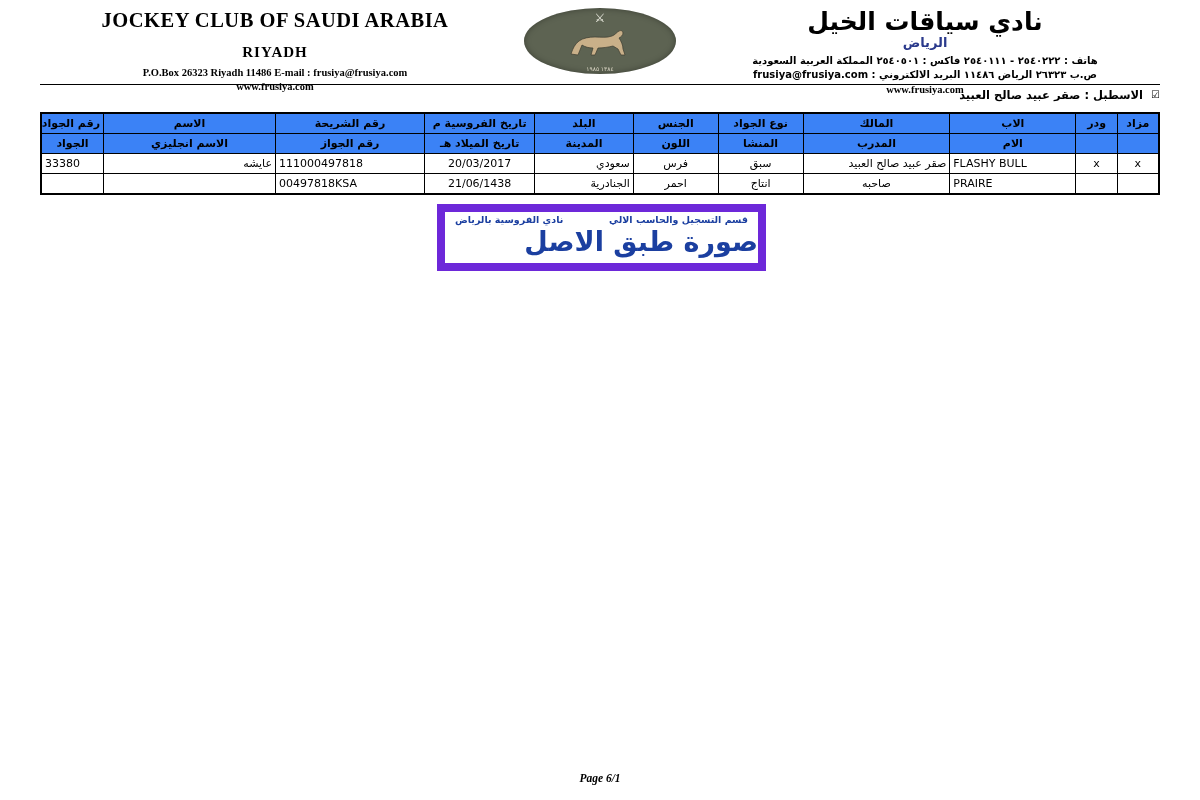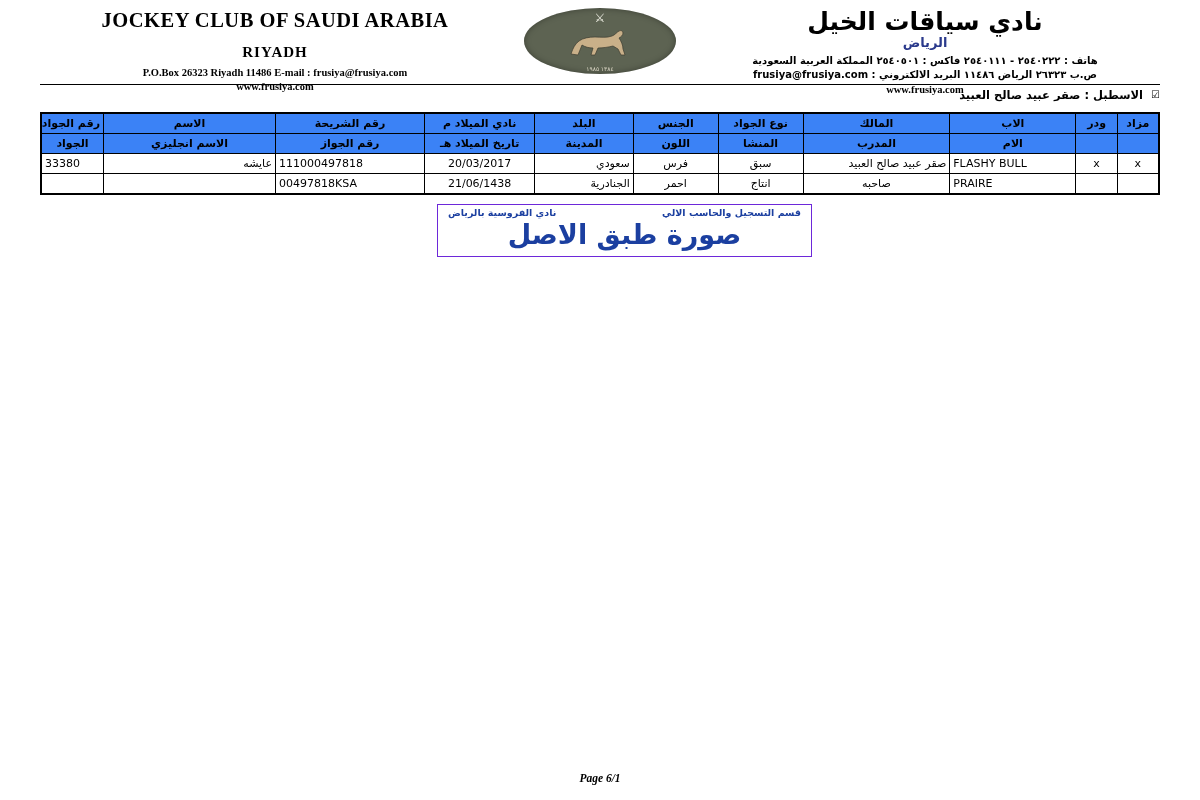--- a/index.html
+++ b/index.html
@@ -211,24 +211,24 @@
   .c-type  { width: 74px; }
   .c-owner { width: 128px; }
   .c-sire  { width: 110px; }
   .c-w1    { width: 36px; }
   .c-w2    { width: 36px; }
   
   .stamp {
     position: absolute;
     left: 437px;
     top: 204px;
-    width: 375px;
-    border: 1px solid #6d28d9;
+    width: 329px;
+    border: 8px solid #6d28d9;
     box-sizing: border-box;
-    text-align: center;
+    text-align: right;
     padding: 2px 0 6px 0;
     direction: rtl;
   }
   .stamp-top {
     display: flex;
     flex-direction: row-reverse;
     justify-content: space-between;
     padding: 0 10px;
     font-family: "DejaVu Sans", sans-serif;
     font-size: 9.5px;
@@ -320,21 +320,21 @@
       </colgroup>
       <thead>
         <tr>
           <td>مزاد</td>
           <td>ودر</td>
           <td>الاب</td>
           <td>المالك</td>
           <td>نوع الجواد</td>
           <td>الجنس</td>
           <td>البلد</td>
-          <td>نادي الميلاد م</td>
+          <td>تاريخ الفروسية م</td>
           <td>رقم الشريحة</td>
           <td>الاسم</td>
           <td>رقم الجواد</td>
         </tr>
         <tr>
           <td></td>
           <td></td>
           <td>الام</td>
           <td>المدرب</td>
           <td>المنشا</td>

